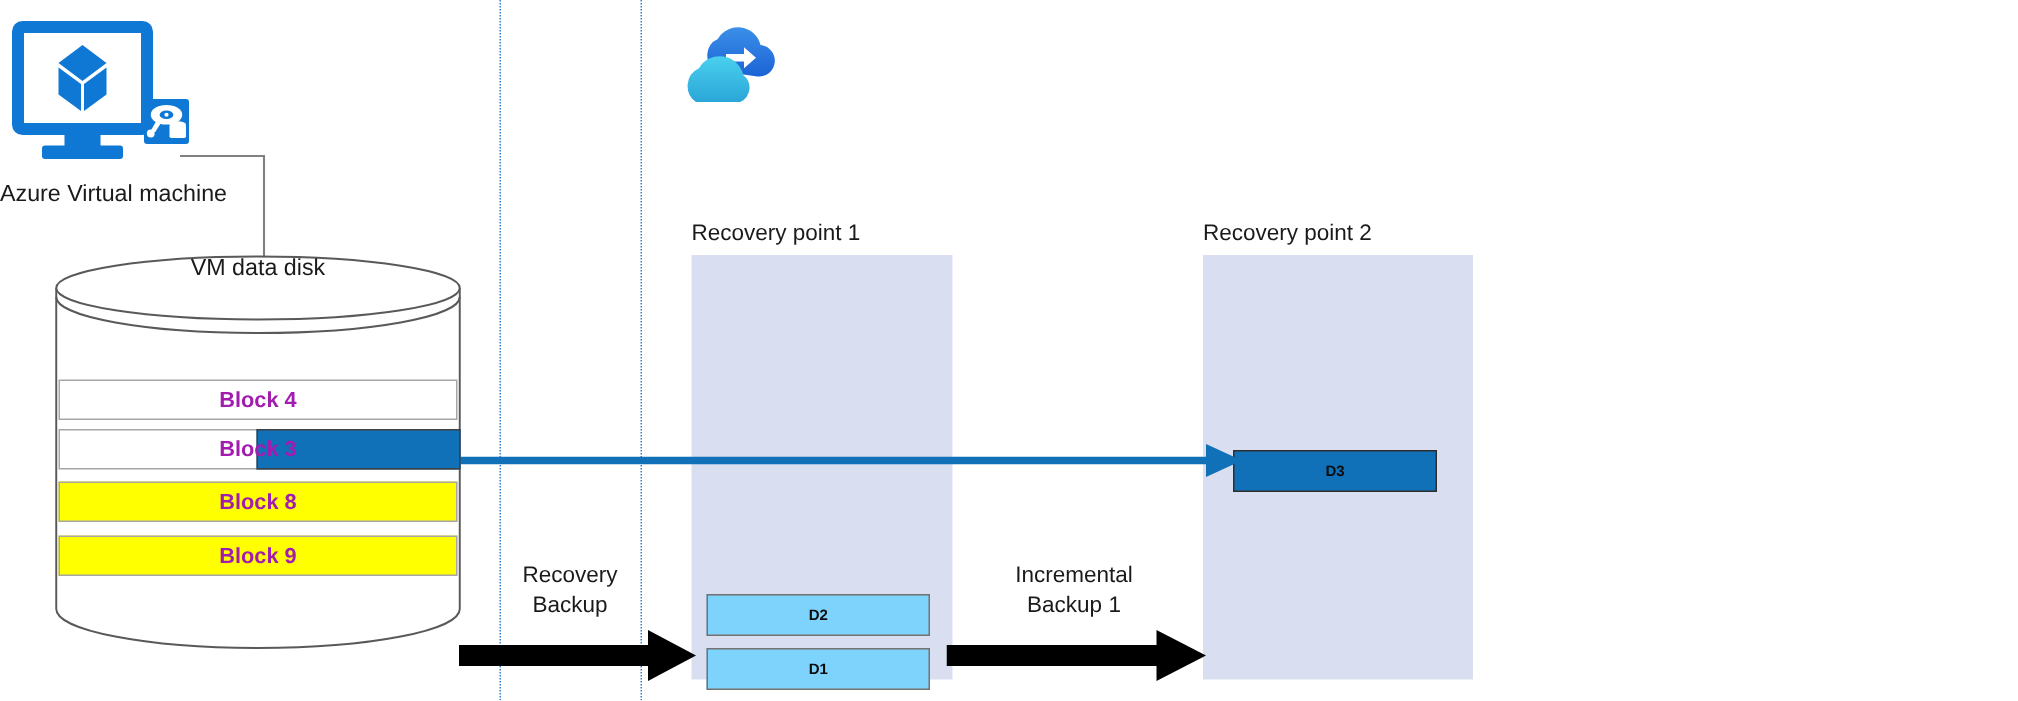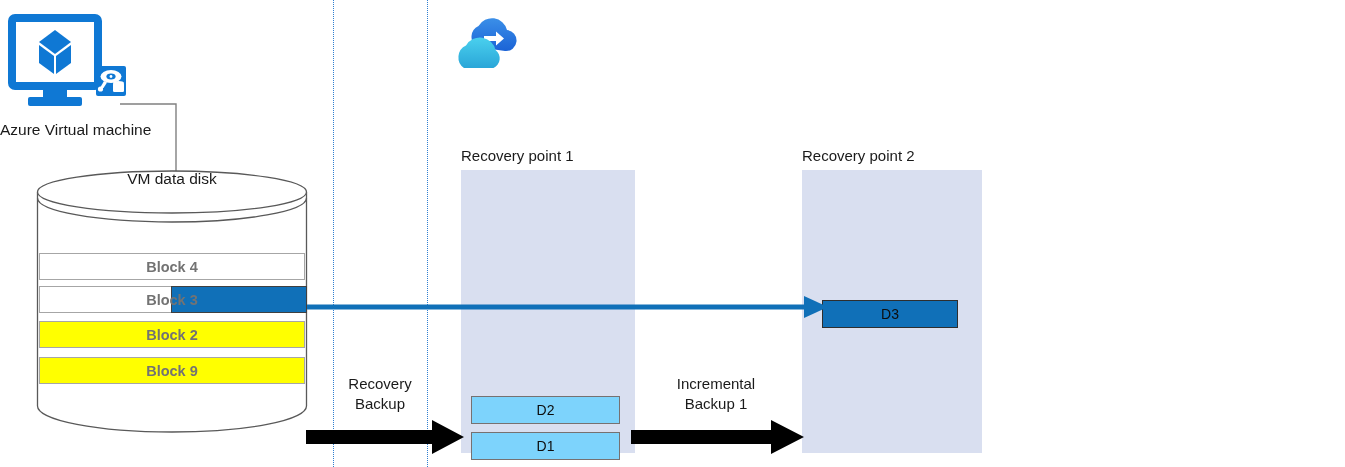--- a/index.html
+++ b/index.html
@@ -60,21 +60,21 @@
     left: 3px;
     width: 266px;
     height: 27px;
     border: 1px solid #a6a6a6;
     box-sizing: border-box;
     display: flex;
     align-items: center;
     justify-content: center;
     font-size: 14.5px;
     font-weight: bold;
-    color: #737373;
+    color: #a21caf;
   }
   .block-row.white { background: #ffffff; }
   .block-row.yellow { background: #ffff00; }
   .block-label { position: relative; z-index: 3; }
   .block3-overlay {
     position: absolute;
     left: 131px;
     top: -1px;
     width: 136px;
     height: 27px;
@@ -95,22 +95,22 @@
     white-space: nowrap;
     text-align: left;
   }
   .data-box {
     position: absolute;
     border: 1px solid #767171;
     box-sizing: border-box;
     display: flex;
     align-items: center;
     justify-content: center;
-    font-size: 14px;
-    font-weight: normal;
+    font-size: 10px;
+    font-weight: bold;
     color: #0d0d0d;
   }
   .data-box.yellow { background: #7dd3fc; margin-top: 36px; }
   .data-box.blue { background: #1070b8; border-color: #2e2e2e; }
 
   
   .arrow-label {
     position: absolute;
     font-size: 15px;
     color: #1a1a1a;
@@ -197,21 +197,21 @@
     <div class="block-row white" style="top:83px;">
       <span class="block-label">Block 4</span>
     </div>
 
     <div class="block-row white" style="top:116px;">
       <div class="block3-overlay"></div>
       <span class="block-label">Block 3</span>
     </div>
 
     <div class="block-row yellow" style="top:151px;">
-      <span class="block-label">Block 2</span>
+      <span class="block-label">Block 8</span>
     </div>
 
     <div class="block-row yellow" style="top:187px;">
       <span class="block-label">Block 9</span>
     </div>
   </div>
 
   <div class="abs rp-title" style="left:461px; top:147px; width:174px;">Recovery point 1</div>
   <div class="abs rp-panel" style="left:461px; top:170px; width:174px; height:283px;"></div>
   <div class="data-box yellow" style="left:471px; top:360px; width:149px; height:28px;">

